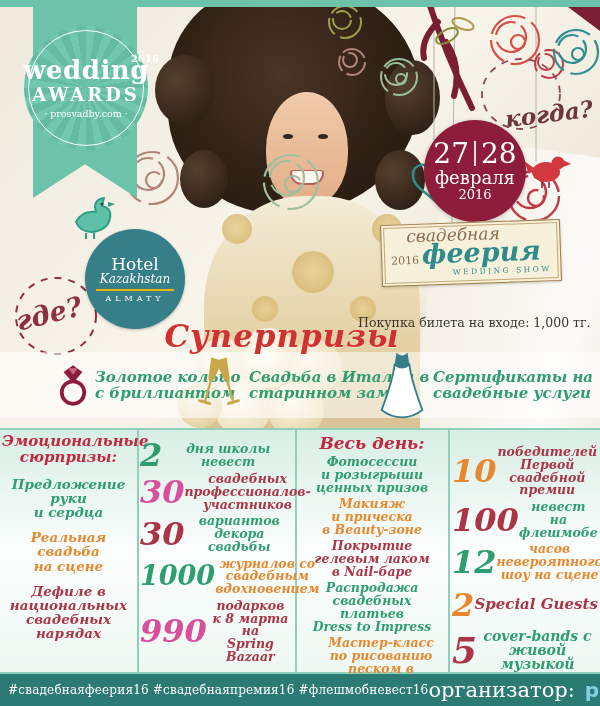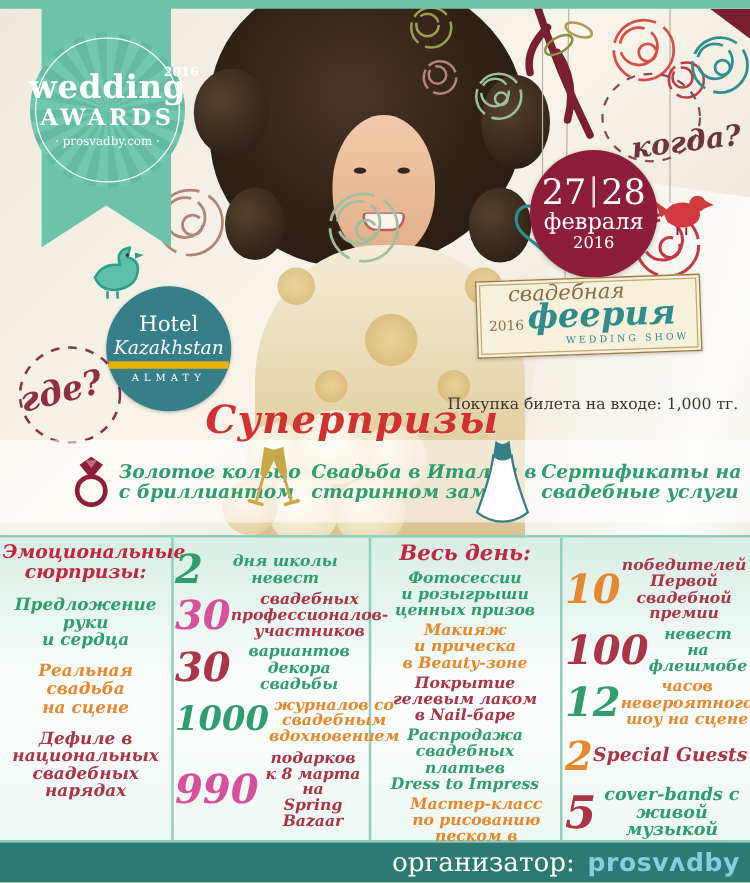--- a/index.html
+++ b/index.html
@@ -26,21 +26,21 @@
   .award-badge { position:absolute; left:24px; top:26px; width:124px; height:124px; border-radius:50%; background:repeating-conic-gradient(#71c8af 0deg 9deg,#64bba2 9deg 18deg); z-index:7; display:flex; flex-direction:column; align-items:center; justify-content:center; color:#fff; text-align:center; }
   .award-badge::before { content:""; position:absolute; inset:4px; border:1.5px solid rgba(255,255,255,.95); border-radius:50%; }
   .b-brand-row { position:relative; line-height:1; }
   .b-brand { font-size:26px; font-weight:bold; letter-spacing:.5px; }
   .b-year { position:absolute; right:-10px; top:-3px; font-size:10px; font-weight:bold; }
   .b-awards { font-size:18px; font-weight:bold; letter-spacing:3px; margin-top:3px; line-height:1; }
   .b-site { font-size:9.5px; margin-top:5px; line-height:1; }
 
   .hotel-badge { position:absolute; left:85px; top:229px; width:100px; height:100px; border-radius:50%; background:#377f88; z-index:7; display:flex; flex-direction:column; align-items:center; justify-content:center; color:#fff; text-align:center; box-shadow:0 1px 3px rgba(0,0,0,.25); }
   .h-line1 { font-size:17px; line-height:1.1; }
-  .h-line2 { font-size:15px; font-style:italic; border-bottom:6px solid #eab308; padding:0 4px 3px; line-height:1.1; }
+  .h-line2 { font-size:12px; font-style:italic; border-bottom:2px solid #eab308; padding:0 4px 3px; line-height:1.1; }
   .h-line3 { font-size:8px; letter-spacing:4px; margin-top:4px; line-height:1; }
 
   .q-where { position:absolute; left:6px; top:298px; width:86px; text-align:center; font-size:27px; font-style:italic; font-weight:bold; color:#8e2f45; transform:rotate(-14deg); z-index:6; }
   .q-when { position:absolute; left:503px; top:100px; width:92px; text-align:center; font-size:23px; font-style:italic; font-weight:bold; color:#6e3440; transform:rotate(-7deg); z-index:6; }
 
   .date-circle { position:absolute; left:424px; top:120px; width:102px; height:102px; border-radius:50%; background:#8e1d3b; z-index:6; display:flex; flex-direction:column; align-items:center; justify-content:center; color:#fff; box-shadow:0 1px 4px rgba(0,0,0,.25); }
   .d-days { display:flex; align-items:center; gap:5px; font-size:28px; line-height:1; }
   .d-sep { width:2px; height:25px; background:rgba(255,255,255,.85); }
   .d-month { font-size:18px; line-height:1.15; }
   .d-year { font-size:13px; line-height:1.1; }
@@ -364,17 +364,18 @@
       </div>
       <div class="stat-row" style="margin-top:10px;">
         <span class="stat-num" style="font-size: 36px; color: rgb(171, 52, 71);">5</span>
         <span class="stat-text" style="font-size: 14px; color: rgb(47, 158, 111);">cover-bands с
 живой музыкой</span>
       </div>
     </div>
   </div>
 
   <div class="footer">
+    <span class="hashtags">#свадебнаяфеерия16 #свадебнаяпремия16 #флешмобневест16</span>
     <span class="org-label">организатор:</span>
     <span class="logo"><span>prosvʌdby</span></span>
   </div>
 
 </div>
 
 </body></html>

